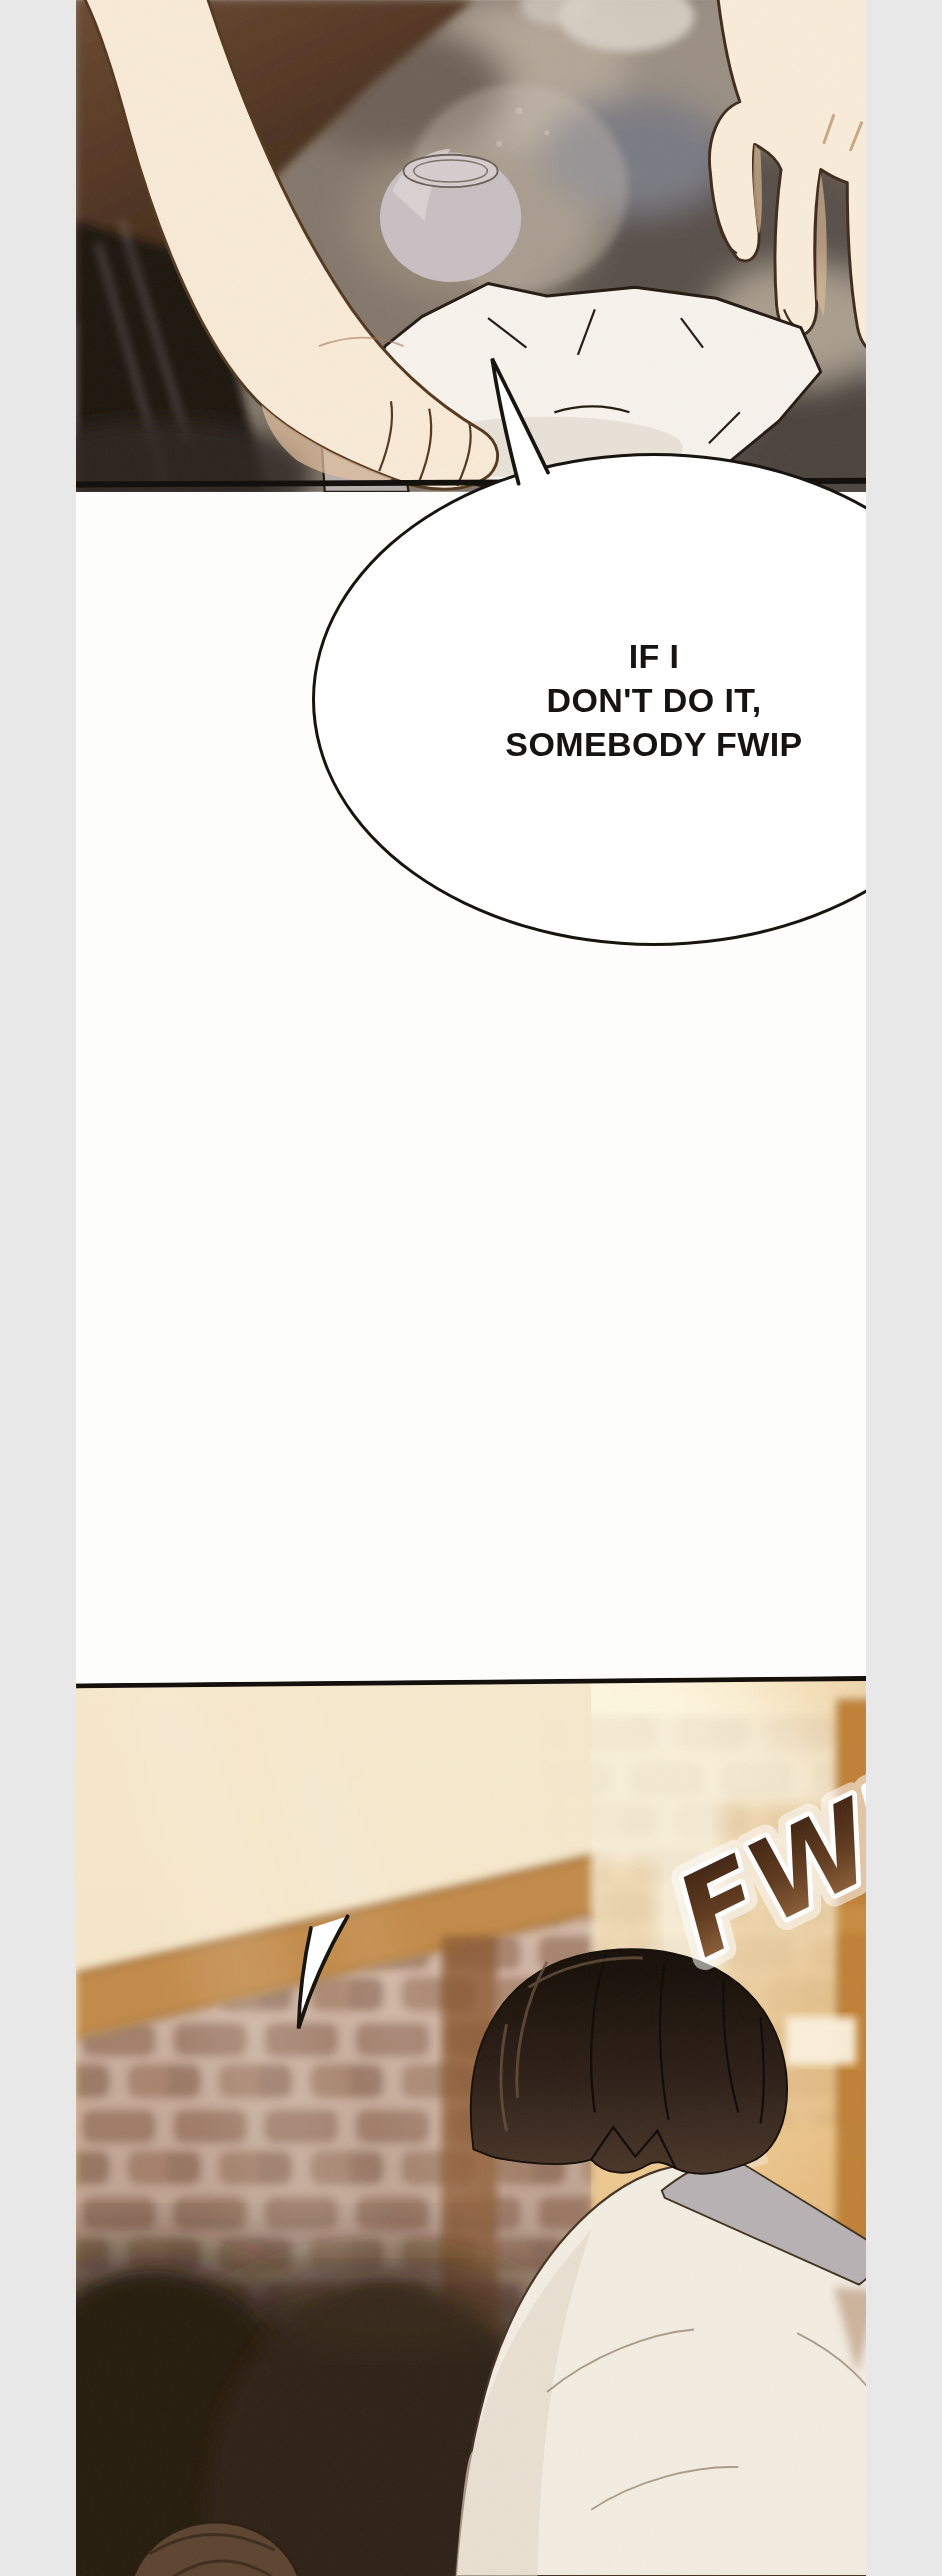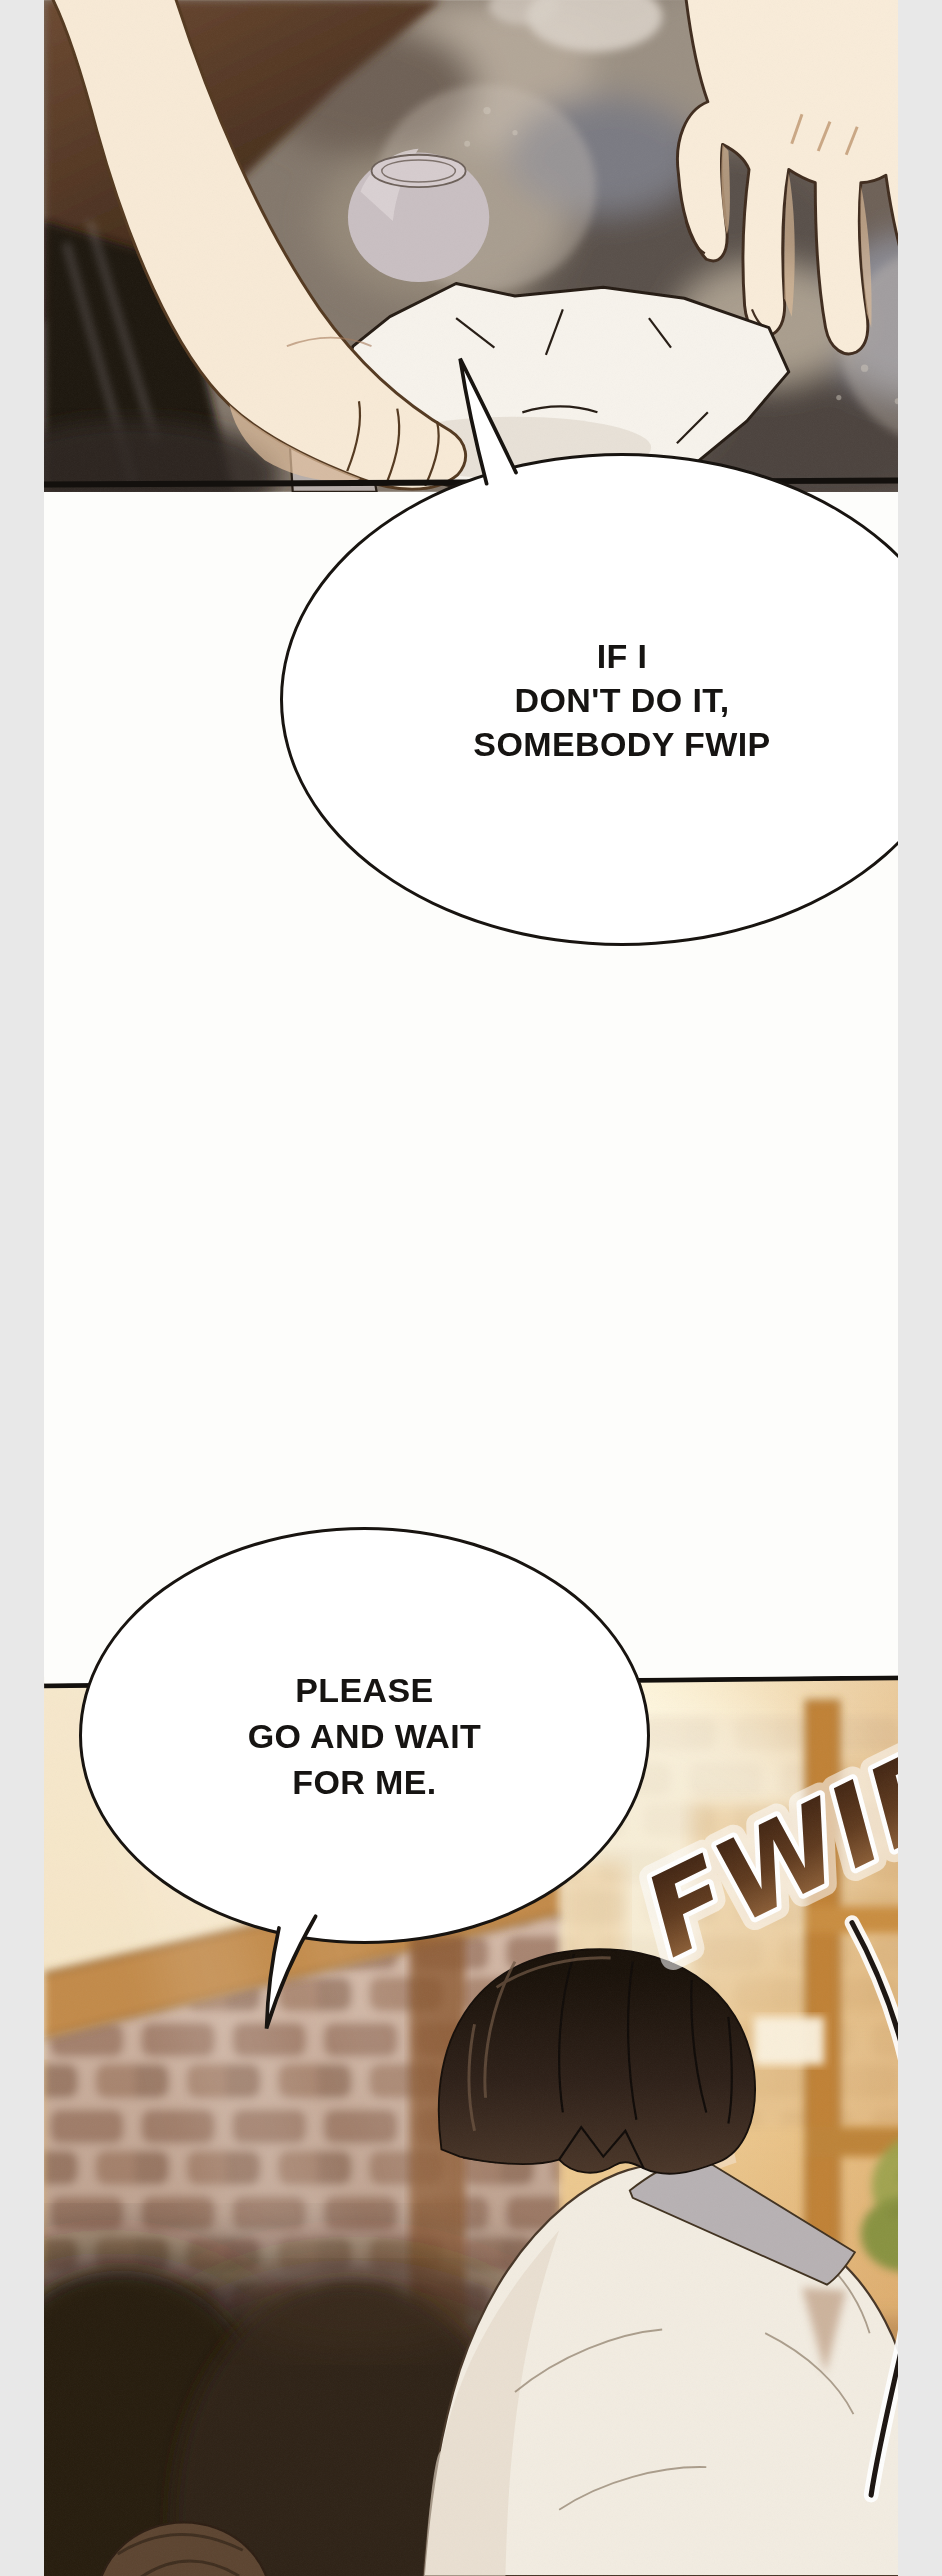--- a/index.html
+++ b/index.html
@@ -1,17 +1,17 @@
 <!DOCTYPE html>
 <html style="font-size:11.8px"><head>
 <meta charset="utf-8">
 <style>
   html,body{margin:0;padding:0;background:#e8e8e8;}
   .page{
-    position:relative;width:854px;height:2576px;margin:0 auto;
+    position:relative;width:790px;height:2576px;margin:0 auto;
     background:#fdfdfb;overflow:hidden;
     font-family:"Liberation Sans", sans-serif;
   }
   .panel{position:absolute;left:0;display:block;}
   .bubble{
     position:absolute;background:#ffffff;border:3.7px solid #181410;border-radius:50%;
     display:flex;align-items:center;justify-content:center;box-sizing:border-box;
   }
   .bubble .lines{
     text-align:center;font-weight:700;color:#161412;letter-spacing:0.4px;
@@ -361,26 +361,19 @@
     <g fill="none" stroke-linecap="round">
       <path d="M1098,342 C1190,510 1212,680 1168,910 C1150,990 1133,1060 1124,1120" stroke="#ffffff" stroke-width="20" opacity="0.92"></path>
       <path d="M1098,342 C1190,510 1212,680 1168,910 C1150,990 1133,1060 1124,1120" stroke="#1b1410" stroke-width="7"></path>
     </g>
 
     <rect y="8" width="1280" height="1222" filter="url(#grain2)" opacity="0.045"></rect>
     <path d="M0,20 L1280,8" stroke="#13100d" stroke-width="7" fill="none"></path>
     <path d="M0,0 L1280,0 L1280,5 L0,17 Z" fill="#fdfdfb"></path>
   </svg>
 
-  <div class="bubble bubble2">
-    <div class="lines">
-      <span>PLEASE</span>
-      <span>GO AND WAIT</span>
-      <span>FOR ME.</span>
-    </div>
-  </div>
   <svg class="tail" style="left:202px;top:1897px" width="88" height="147" viewBox="0 0 120 200">
     <path d="M45,42 Q30,110 28,179 Q52,100 95,26 Z" fill="#ffffff"></path>
     <path d="M45,42 Q30,110 28,179 Q52,100 95,26" fill="none" stroke="#181410" stroke-width="5" stroke-linecap="round"></path>
   </svg>
 
 </div>
 
 
 </body></html>

